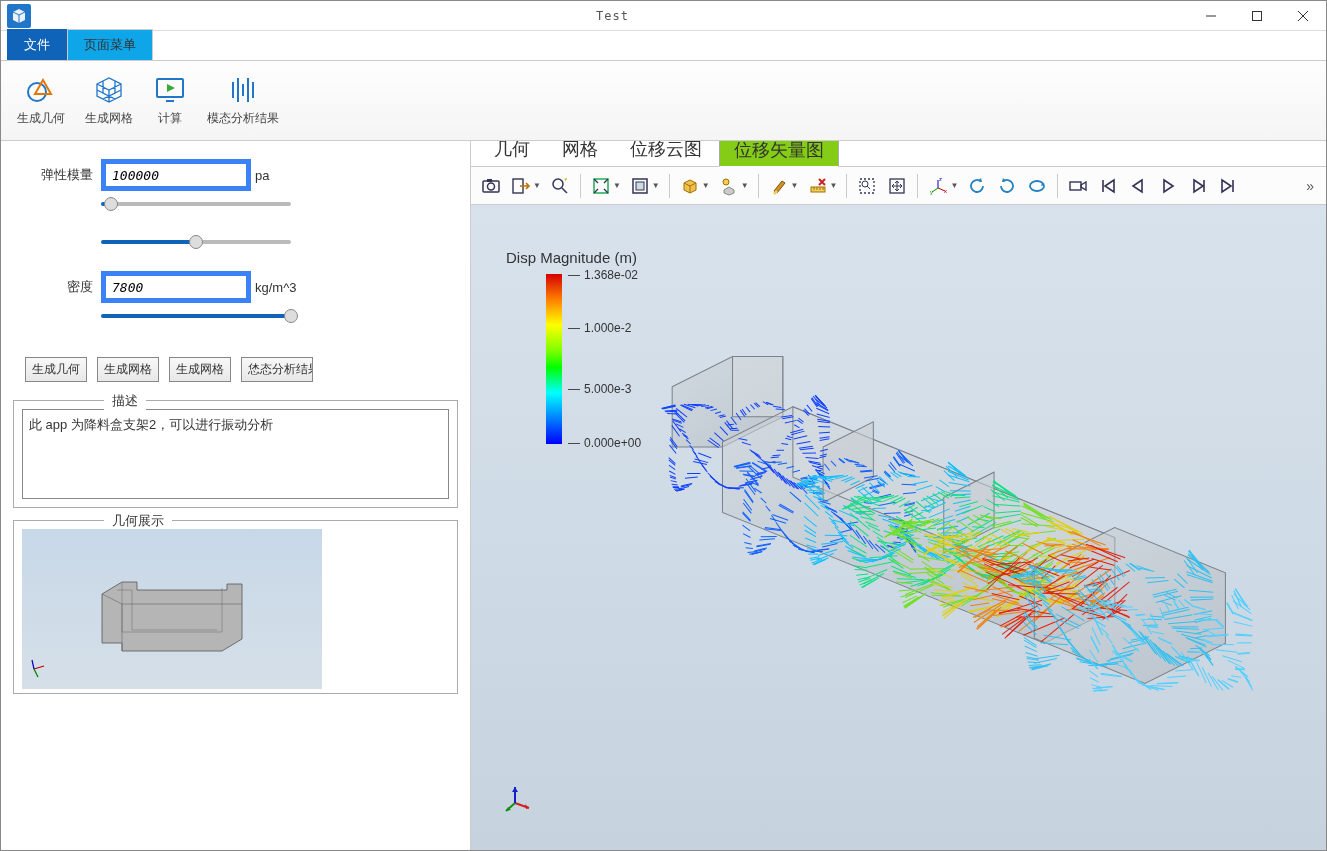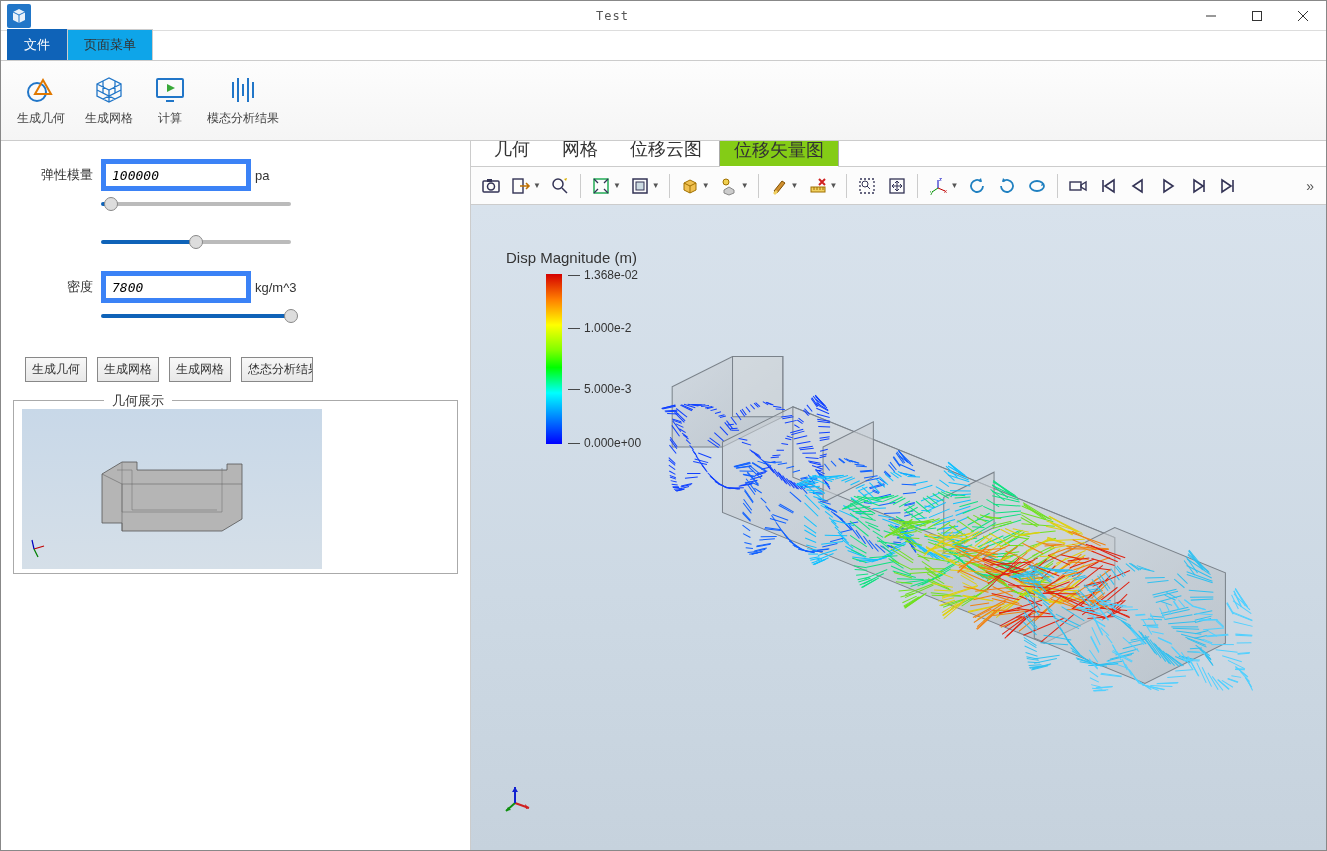--- a/index.html
+++ b/index.html
@@ -161,20 +161,24 @@
         <div class="slider-thumb" style="left:calc(100% - 7px)"></div>
       </div>
 
       <div class="action-row">
         <div class="action-btn">生成几何</div>
         <div class="action-btn">生成网格</div>
         <div class="action-btn">生成网格</div>
         <div class="action-btn" style="max-width:72px;overflow:hidden">恷态分析结果</div>
       </div>
 
+      <div class="fieldset">
+        <div class="fieldset-legend">描述</div>
+        <div class="desc-text">此 app 为降料盒支架2，可以进行振动分析</div>
+      </div>
 
       <div class="fieldset" style="padding-bottom:4px">
         <div class="fieldset-legend">几何展示</div>
         <div class="preview">
           <svg viewBox="0 0 300 160" width="300" height="160">
             <g transform="translate(80,45)">
               <path d="M0 20 l20 -12 l15 0 l0 8 l90 0 l0 -6 l15 0 l0 55 l-20 12 l-100 0 l0 -8 l-20 0 z" fill="#b5b5b5" stroke="#555" stroke-width="0.8"></path>
               <path d="M20 8 l0 50 l100 0 l0 -44 M15 16 l15 0 l0 40 l85 0" fill="none" stroke="#777" stroke-width="0.6"></path>
               <path d="M0 20 l20 10 l120 0 M20 30 l0 47" fill="none" stroke="#666" stroke-width="0.6"></path>
             </g>

